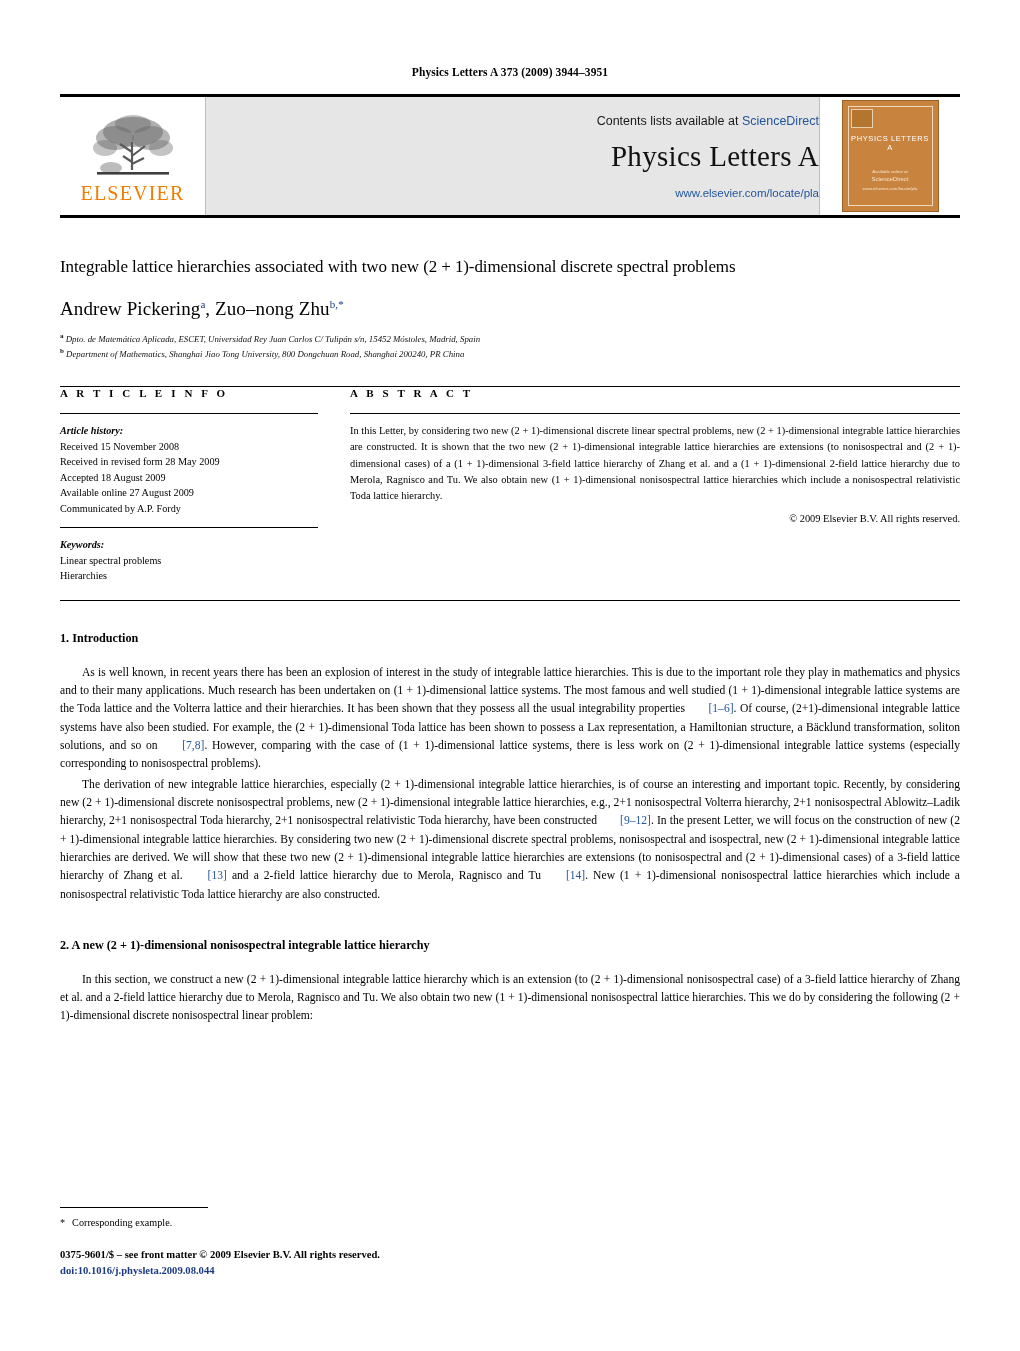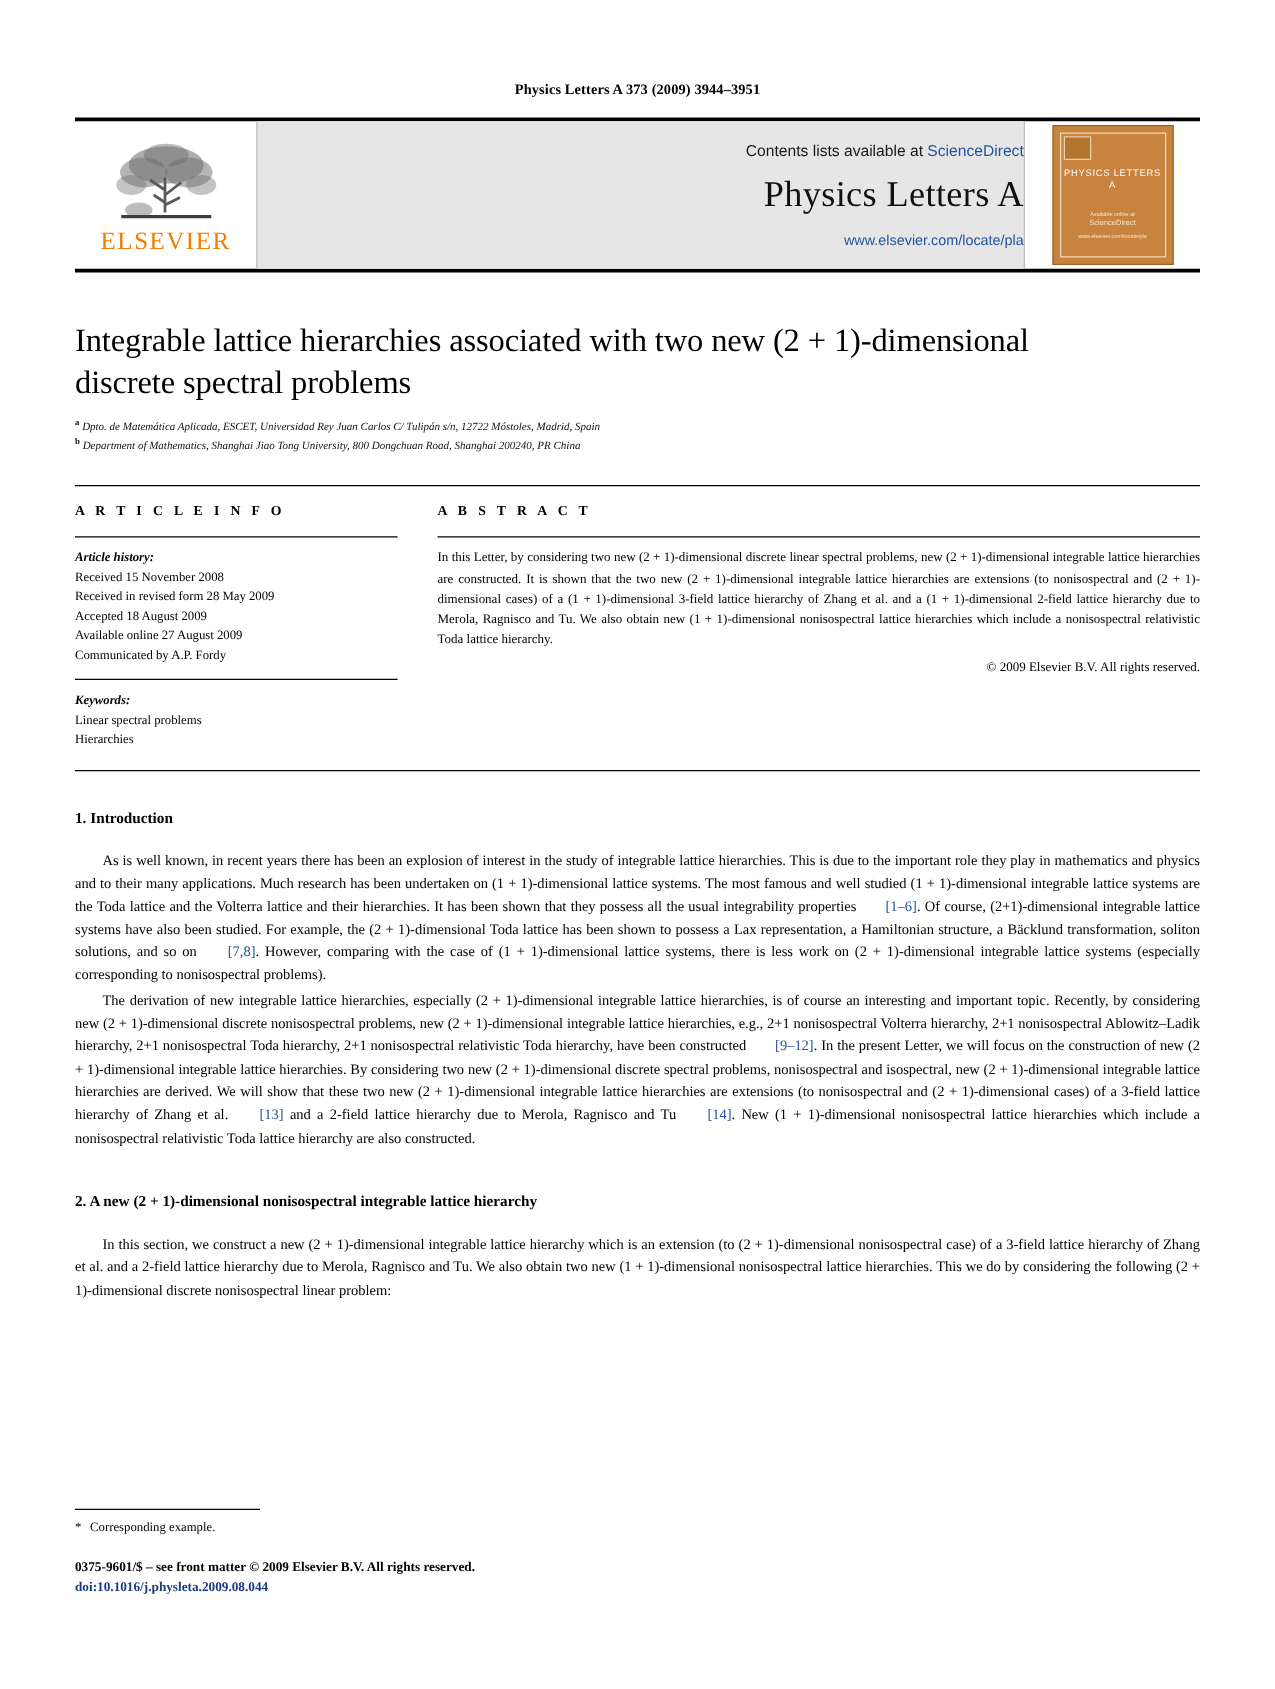--- a/index.html
+++ b/index.html
@@ -143,21 +143,21 @@
     line-height: 1.6;
   }
   .cover-foot .sd2 { font-size: 6px; }
 
   
   .title-rule-top {
     border-top: 3px solid #000;
     margin-top: 0;
   }
   .article-title {
-    font-size: 26px;
+    font-size: 17px;
     line-height: 1.27;
     margin: 38px 0 0 0;
     font-weight: normal;
     letter-spacing: -0.1px;
     max-width: 800px;
   }
   .authors {
     font-size: 19px;
     margin-top: 20px;
     letter-spacing: 0.1px;
@@ -177,21 +177,20 @@
   .affils sup {
     font-style: normal;
     font-weight: bold;
     font-size: 7px;
   }
 
   
   .info-abstract {
     margin-top: 26px;
     border-top: 1px solid #000;
-    padding-top: 14px;
     display: flex;
     gap: 32px;
   }
   .col-info {
     width: 258px;
     flex: 0 0 258px;
   }
   .col-abstract {
     flex: 1 1 auto;
   }
@@ -327,25 +326,28 @@
           </div>
         </div>
       </div>
     </div>
   </div>
 
   <div class="title-rule-top"></div>
 
   <h1 class="article-title">Integrable lattice hierarchies associated with two new (2 + 1)-dimensional discrete spectral problems</h1>
 
+  <div class="authors">
+    <span>Andrew Pickering</span><sup>a</sup><span>, </span><span>Zuo–nong Zhu</span><sup>b,*</sup>
+  </div>
 
   <div class="affils">
     <div>
       <sup>a</sup>
-      <span>Dpto. de Matemática Aplicada, ESCET, Universidad Rey Juan Carlos C/ Tulipán s/n, 12722 Móstoles, Madrid, Spain</span>
+      <span>Dpto. de Matemática Aplicada, ESCET, Universidad Rey Juan Carlos C/ Tulipán s/n, 15452 Móstoles, Madrid, Spain</span>
     </div>
     <div>
       <sup>b</sup>
       <span>Department of Mathematics, Shanghai Jiao Tong University, 800 Dongchuan Road, Shanghai 200240, PR China</span>
     </div>
   </div>
 
   <div class="info-abstract">
 
     <div class="col-info">

